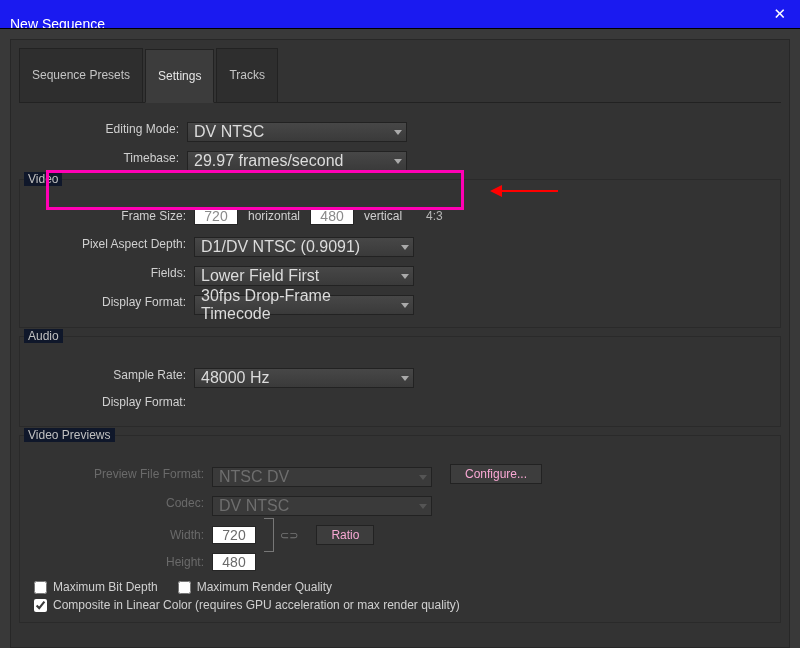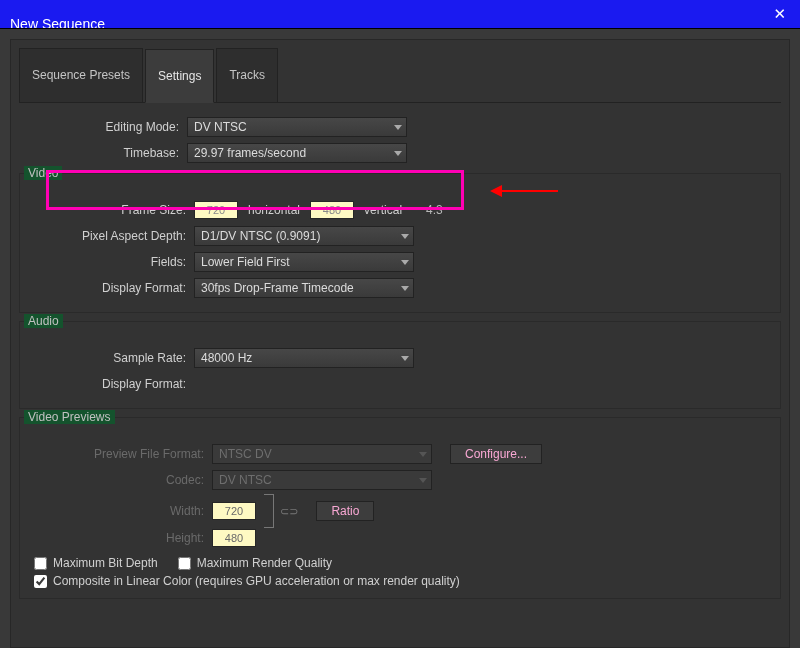--- a/index.html
+++ b/index.html
@@ -65,39 +65,40 @@
     color: #d0d0d0;
   }
   .dim .label, .dim .plain, .dim input, .dim .mini-input { color: #6a6a6a; }
   .select {
     display: flex; align-items: center; justify-content: space-between;
     width: 220px; height: 20px;
     background: linear-gradient(#474747,#3a3a3a);
     border: 1px solid #222;
     padding: 0 4px 0 6px;
     color: #dcdcdc;
-    font-size: 12px;
+    font-size: 16px;
+    margin-top: 7px;
   }
   .select.disabled { color: #6e6e6e; background: #3a3a3a; }
   .chev { width: 0;height:0;border-left:4px solid transparent;border-right:4px solid transparent;border-top:5px solid #aaa; }
   .select.disabled .chev { border-top-color:#555; }
   .mini-input {
     width: 44px; height: 18px;
-    background: #fef9c3;
+    background: #ffffff;
     border: 1px solid #262626;
     color: #8a8a8a;
     display: inline-flex; align-items:center; justify-content:center;
-    font-size: 11px;
+    font-size: 14px;
   }
   .plain { color: #d0d0d0; margin: 0 10px; }
   .ratio { color:#b8b8b8; margin-left: 14px; }
   .section { margin-top: 8px; border:1px solid #2a2a2a; padding: 8px 6px 10px 6px; position:relative;}
   .section-title {
     position: relative; top: -16px; left: -2px;
-    background: #14532d; display:inline-block; padding: 0 4px;
+    background: #0f172a; display:inline-block; padding: 0 4px;
     color: #c0c0c0; font-size:12px;
     margin-bottom:-8px;
   }
   .highlight-box {
     position: absolute;
     border: 3px solid #ff00b4;
     pointer-events: none;
     z-index: 50;
   }
   .arrow {

